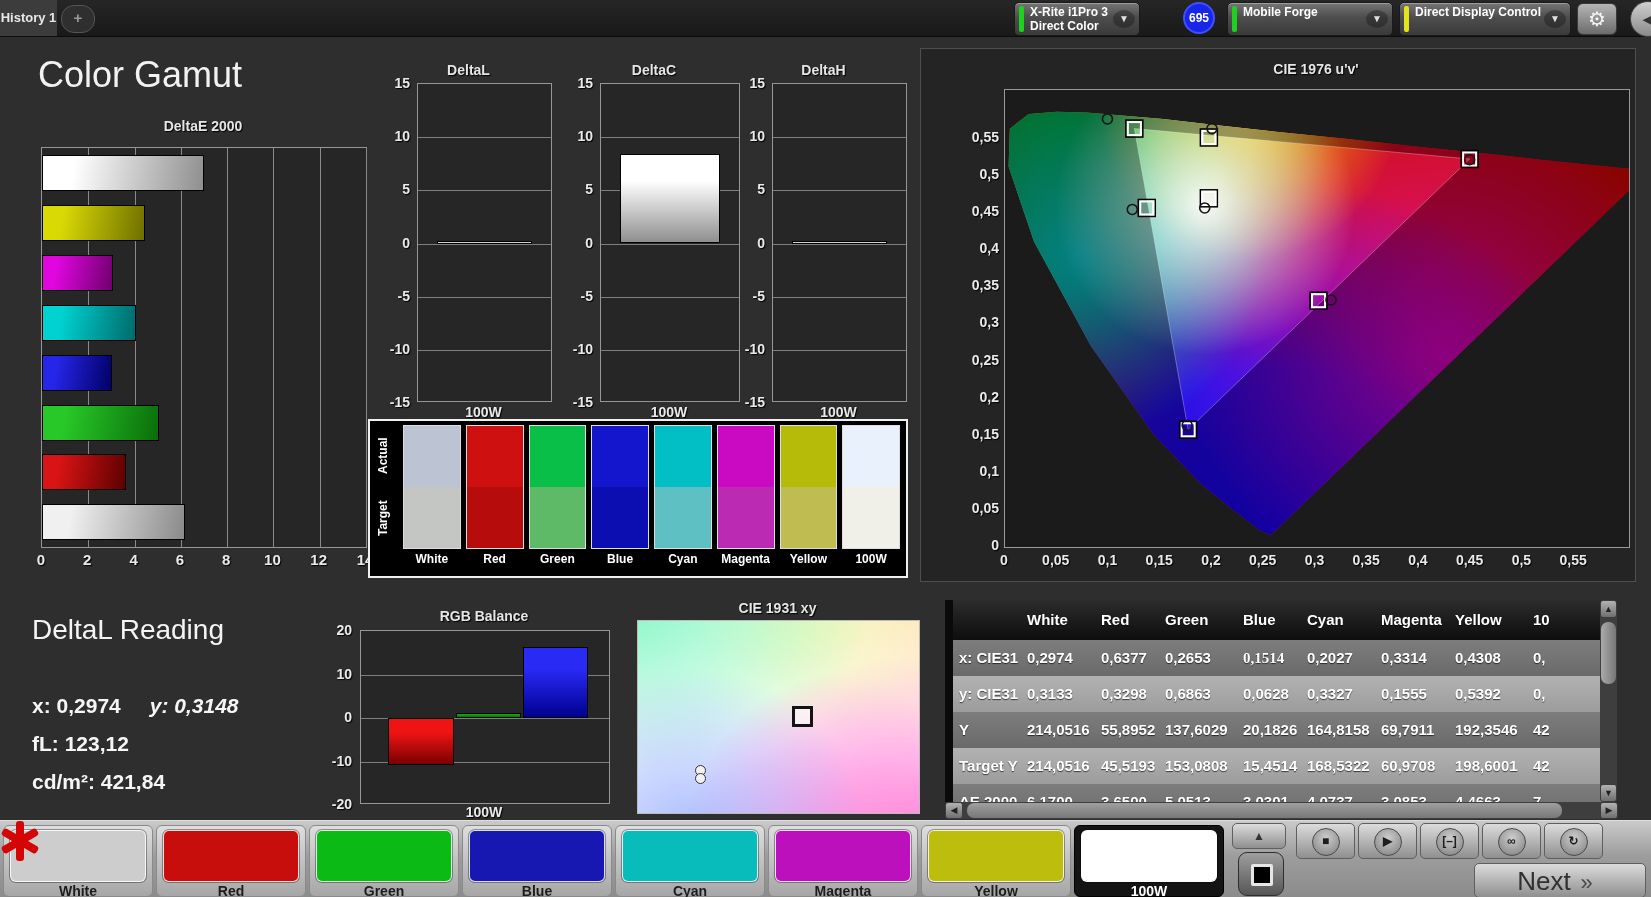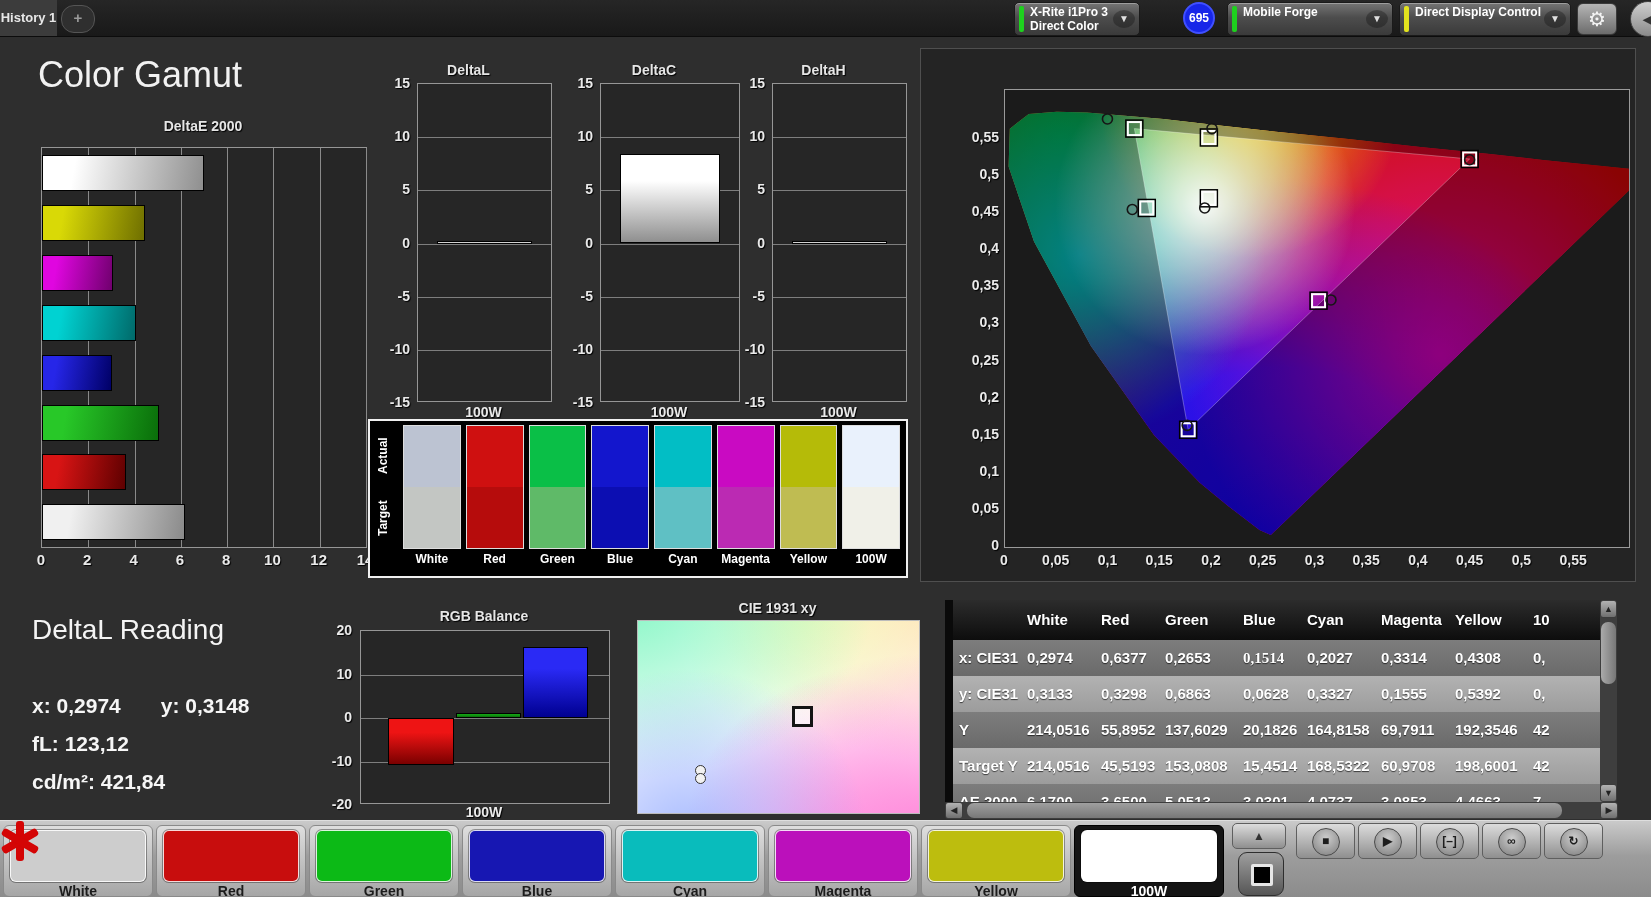--- a/index.html
+++ b/index.html
@@ -37,21 +37,21 @@
   .ylab-box .ticklabel{right:4px;width:30px;text-align:right;}
   .xlab{position:absolute;color:#eaeaea;font:700 14px "Liberation Sans",sans-serif;text-align:center;text-shadow:1px 1px 1px #000;}
   
   #page-title{left:38px;top:54px;color:#f2f2f2;font:400 36px "Liberation Sans",sans-serif;}
   #deltae-title{left:41px;top:118px;width:324px;}
   #deltae-plot{left:41px;top:147px;width:324px;height:399px;}
   #deltae-ticks{left:41px;top:551px;width:324px;height:18px;}
   #cur-title{left:32px;top:614px;color:#f4f4f4;font:400 28px "Liberation Sans",sans-serif;}
   .reading{color:#f6f6f6;font:700 21px "Liberation Sans",sans-serif;}
   #cur-xy{left:32px;top:694px;}
-  #cur-xy span+span{margin-left:40px;}
+  #cur-xy span+span{margin-left:29px;font-style:italic;}
   #cur-fl{left:32px;top:732px;}
   #cur-cd{left:32px;top:770px;}
   
   #dl-title{left:387px;top:62px;width:163px;}
   #dl-plot{left:417px;top:83px;width:133px;height:317px;}
   #dl-ylab{left:380px;top:83px;width:34px;height:317px;}
   #dl-xlab{left:417px;top:404px;width:133px;}
   #dc-title{left:570px;top:62px;width:168px;}
   #dc-plot{left:600px;top:83px;width:138px;height:317px;}
   #dc-ylab{left:563px;top:83px;width:34px;height:317px;}
@@ -314,20 +314,21 @@
       <div class="sw-cap">Yellow</div>
     </div>
     <div class="strip-col">
       <div class="sw-a" style="background: rgb(233, 241, 252);"></div>
       <div class="sw-t" style="background: rgb(240, 240, 232);"></div>
       <div class="sw-cap">100W</div>
     </div>
   </div>
 
 <div id="cie-panel" class="abs">
+  <div id="cie-title" class="abs chart-title">CIE 1976 u'v'</div>
   <div id="cie-plot" class="abs">
     <svg id="cie-svg" width="624" height="457" viewBox="0 0 624 457">
       <defs>
         <clipPath id="locusClip">
           <path d="M265.8,445.1 L254.5,440 L223.4,416.2 L194.5,392.5 L149,345 L85.9,256 L29,151.5 L3.6,76.6 L4.8,38.7 L23.8,23.9 L51.7,21.7 L81.7,22.4 L116.9,25.4 L158.3,29.1 L210,35 L271,41.7 L343.4,49.1 L417.9,57.3 L485.1,64 L537.9,69.9 L644.4,81 Z"></path>
         </clipPath>
         <radialGradient id="gG" gradientUnits="userSpaceOnUse" cx="55" cy="45" r="270">
           <stop offset="0" stop-color="#00a830"></stop>
             <stop offset="0.55" stop-color="#00a830" stop-opacity="0.85"></stop>
             <stop offset="1" stop-color="#00a830" stop-opacity="0"></stop>
@@ -563,18 +564,21 @@
   <div id="sq-btn" class="tool-btn">
       <div id="sq-inner"></div>
     </div>
   <div id="transport">
       <div class="tool-btn" style="left: 1296px; top: 2px; width: 59px; height: 36px;"><span class="tool-circle">■</span></div>
       <div class="tool-btn" style="left: 1358px; top: 2px; width: 59px; height: 36px;"><span class="tool-circle">▶</span></div>
       <div class="tool-btn" style="left: 1420px; top: 2px; width: 59px; height: 36px;"><span class="tool-circle">[–]</span></div>
       <div class="tool-btn" style="left: 1482px; top: 2px; width: 59px; height: 36px;"><span class="tool-circle">∞</span></div>
       <div class="tool-btn" style="left: 1544px; top: 2px; width: 59px; height: 36px;"><span class="tool-circle">↻</span></div>
     </div>
+  <div id="next-btn" class="tool-btn">
+    <span>Next</span><span class="bn-chev">»</span>
+  </div>
   <div id="asterisk">
     <div class="ast-bar" style="transform:rotate(0deg)"></div>
     <div class="ast-bar" style="transform:rotate(60deg)"></div>
     <div class="ast-bar" style="transform:rotate(120deg)"></div>
   </div>
 </div>
 
 </body></html>

